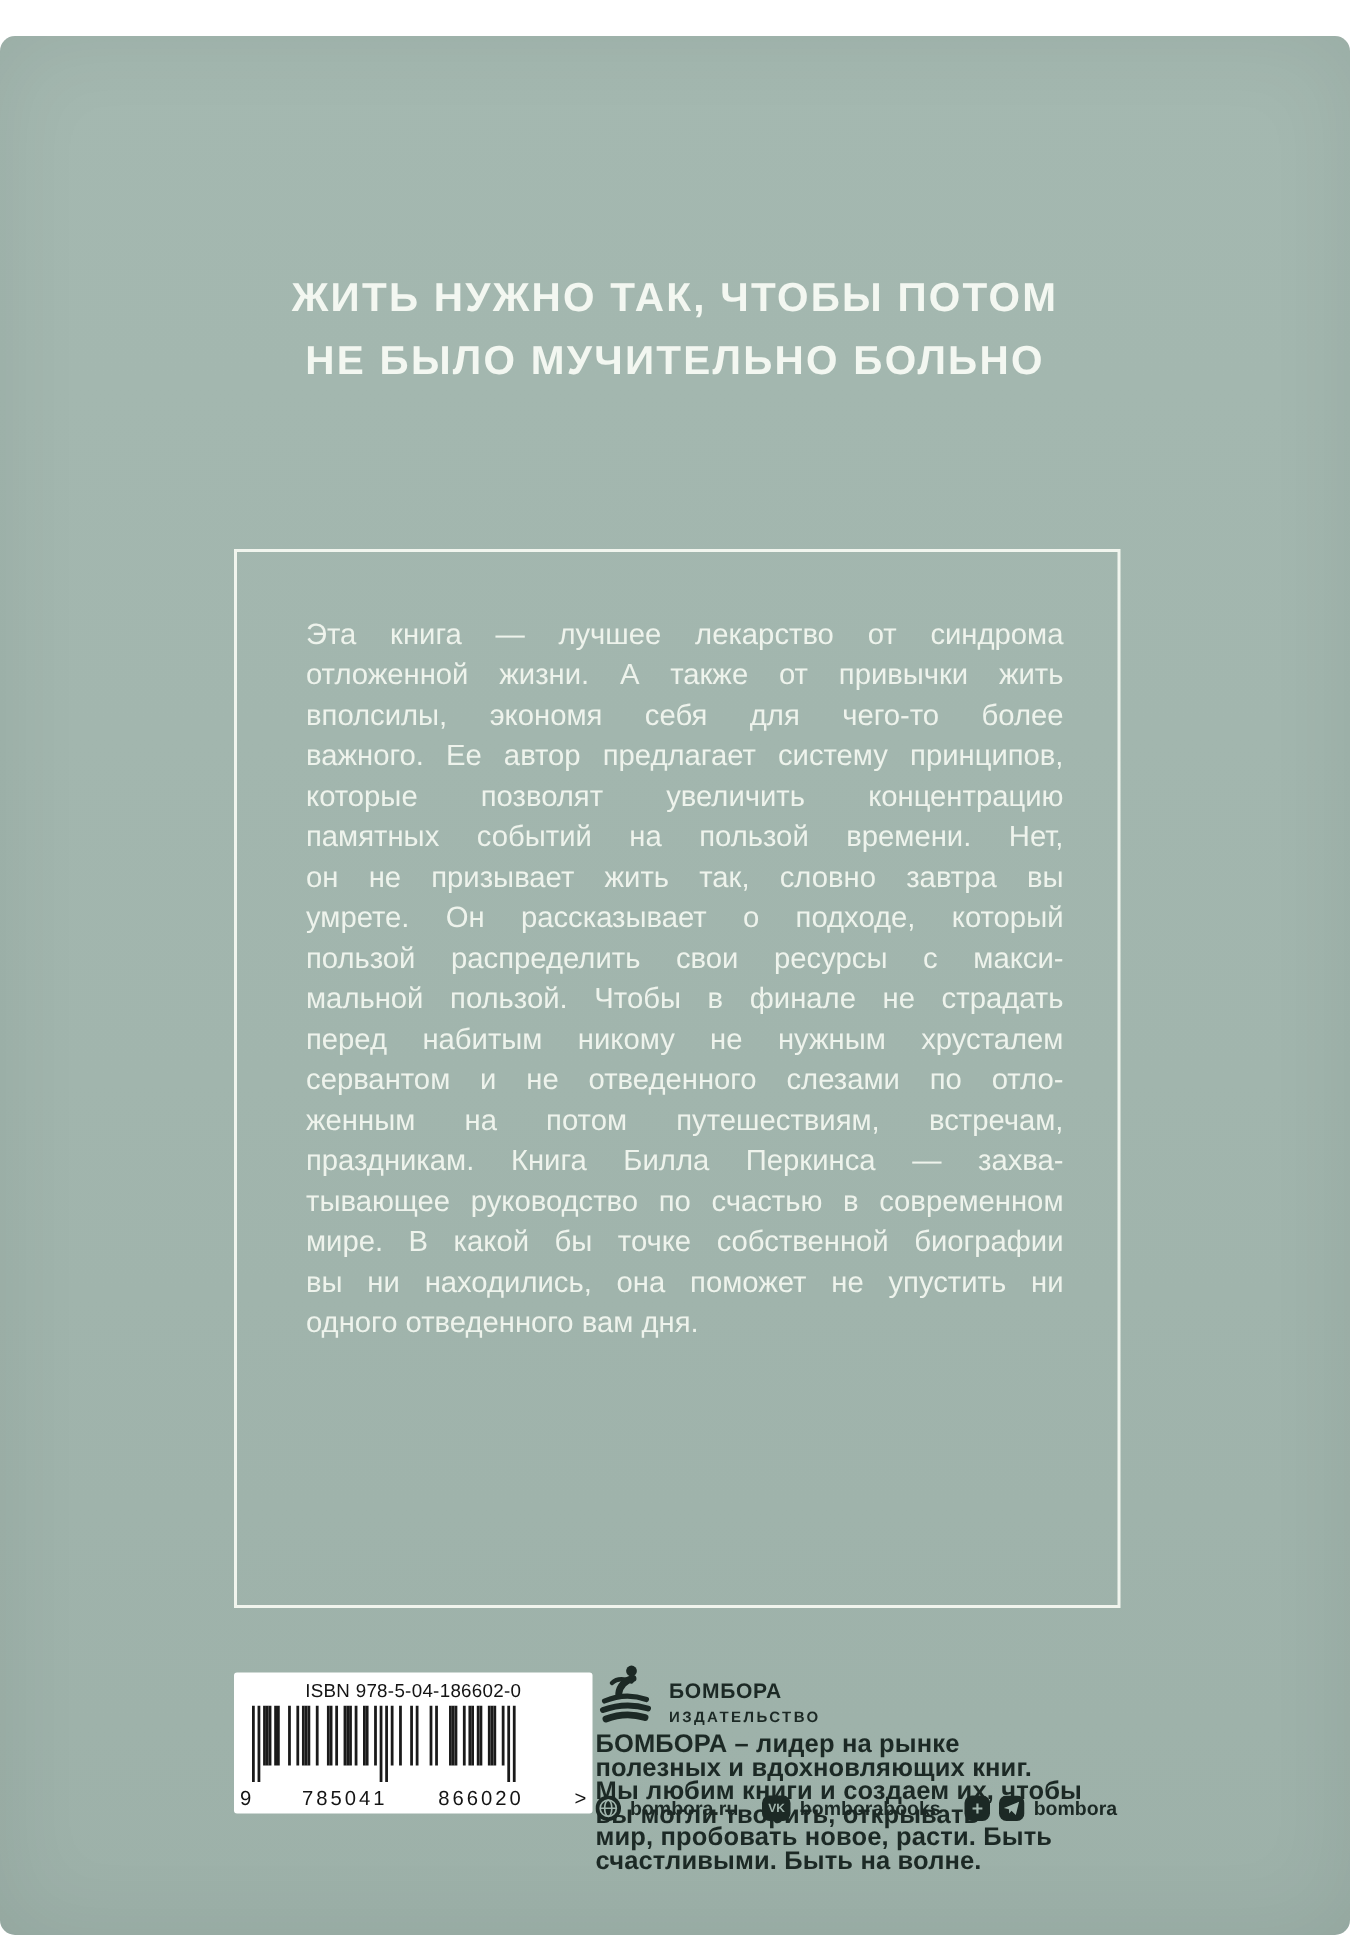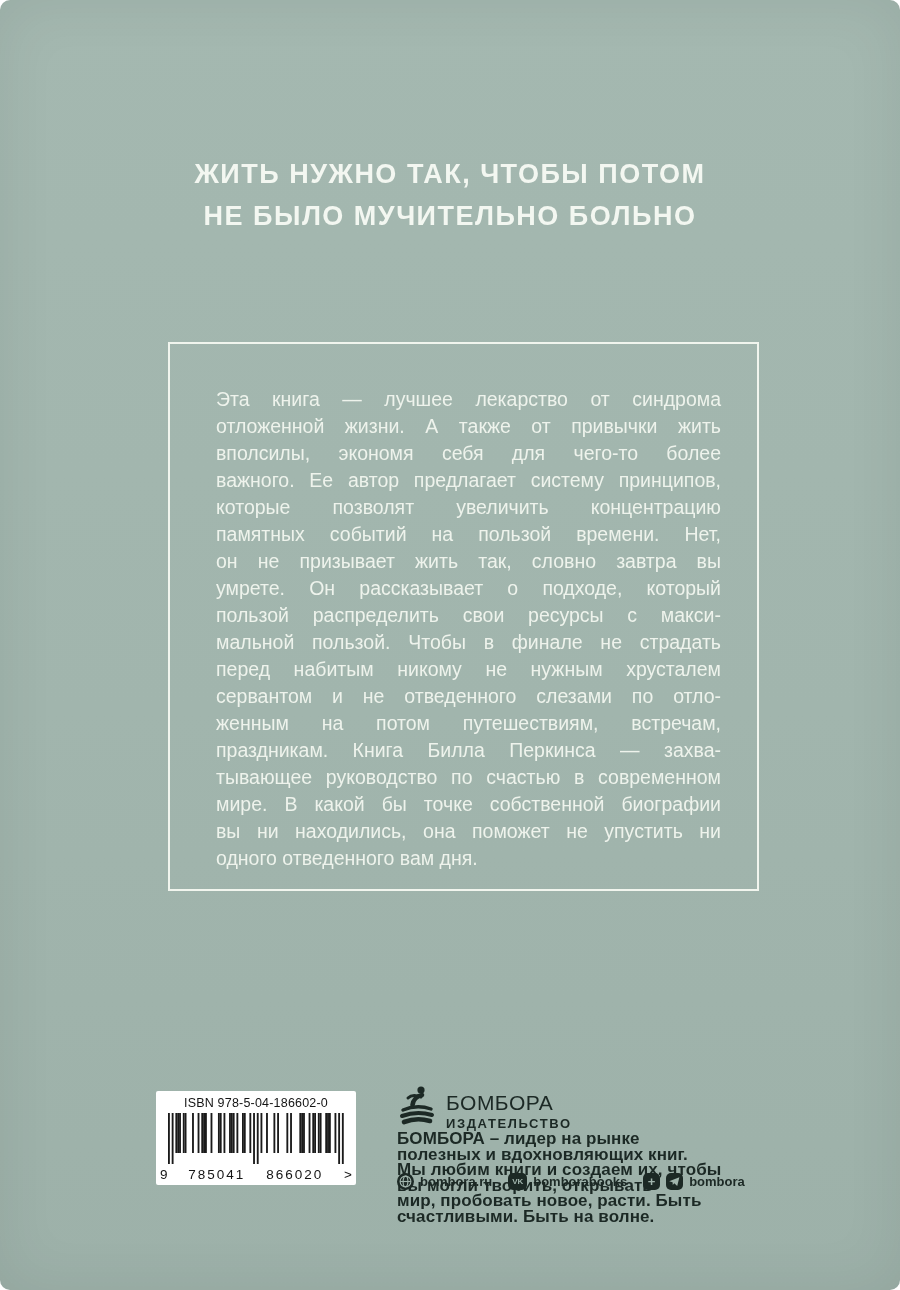--- a/index.html
+++ b/index.html
@@ -1,44 +1,44 @@
 <!DOCTYPE html>
 <html><head>
 <meta charset="utf-8">
 <style>
   html,body{margin:0;padding:0;background:#ffffff;}
   .stage{position:relative;width:900px;height:1290px;background:#fff;overflow:hidden;
          font-family:"Liberation Sans",sans-serif;}
   .cover{position:absolute;inset:0;border-radius:10px;
          background:linear-gradient(180deg,#a4b8b0 0%,#a1b5ad 55%,#9db1a9 100%);
-         box-shadow:inset 0 0 60px rgba(0,0,0,0.07);}
+         box-shadow:inset 0 0 60px rgba(0,0,0,0.07);margin-top:24px;}
   
   .tagline{position:absolute;left:0;right:0;top:153px;text-align:center;
            color:#f3f7f1;font-weight:700;font-size:27px;line-height:42px;letter-spacing:1.5px;}
   
-  .quote-box{position:absolute;left:168px;top:342px;width:591px;height:549px;
+  .quote-box{position:absolute;left:156px;top:342px;width:591px;height:706px;
              border:2px solid #f1f5ee;box-sizing:border-box;}
   .annotation{position:absolute;left:46px;top:42px;width:505px;
               color:#eef3ec;font-size:19.5px;line-height:27px;}
   .ann-line{text-align:justify;text-align-last:justify;white-space:nowrap;}
   .ann-line.last{text-align-last:left;}
   
   .barcode-box{position:absolute;left:156px;top:1091px;width:200px;height:94px;
-               background:#ffffff;border-radius:2px;color:#141414;}
+               background:#ffffff;border-radius:2px;color:#141414;padding-left:39px;}
   .isbn{position:absolute;top:5px;left:0;right:0;text-align:center;font-size:12.5px;letter-spacing:0.2px;}
   .bars{position:absolute;left:12px;top:22px;}
   .bc-digits{position:absolute;left:4px;right:4px;bottom:3px;display:flex;
              justify-content:space-between;align-items:flex-end;font-size:13.5px;}
   .bc-digits .grp{letter-spacing:2px;}
   
   .logo-row{position:absolute;left:397px;top:1085px;display:flex;align-items:flex-start;}
   .logo-mark{width:40px;height:40px;}
   .logo-text{margin-left:9px;color:#1c2925;}
-  .logo-name{font-size:21px;font-weight:400;letter-spacing:0.5px;line-height:24px;margin-top:6px;}
-  .logo-sub{font-size:13px;font-weight:700;letter-spacing:1.6px;margin-top:1px;}
+  .logo-name{font-size:14px;font-weight:700;letter-spacing:0.5px;line-height:24px;margin-top:6px;}
+  .logo-sub{font-size:10px;font-weight:700;letter-spacing:1.6px;margin-top:1px;}
   .pub-desc{position:absolute;left:397px;top:1131px;width:330px;
             color:#1c2925;font-size:17px;line-height:15.5px;font-weight:600;letter-spacing:0.1px;}
   .social-row{position:absolute;left:397px;top:1173px;display:flex;align-items:center;gap:16px;
               color:#1c2925;font-size:13px;font-weight:600;}
   .social-item{display:flex;align-items:center;gap:6px;}
   .sicon{display:inline-flex;width:17px;height:17px;}
   .sicon svg{width:17px;height:17px;}
   .vk-box{width:19px;height:17px;border-radius:5px;background:#1c2925;color:#a1b5ad;
           display:flex;align-items:center;justify-content:center;
           font-size:8px;font-weight:700;letter-spacing:0;}

